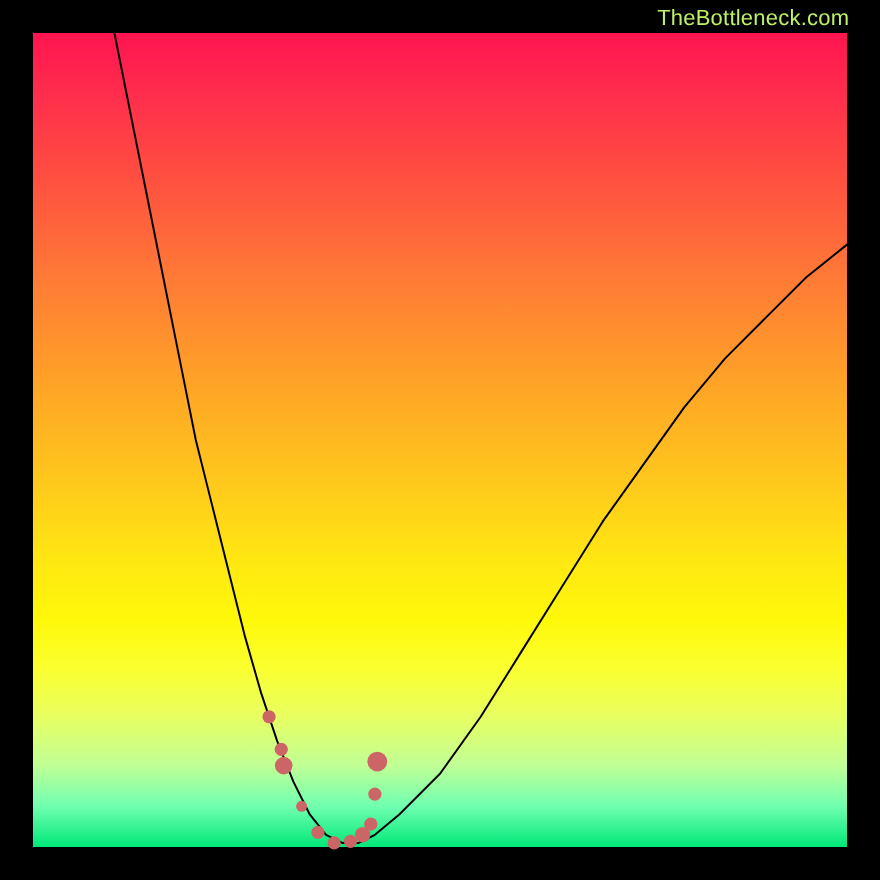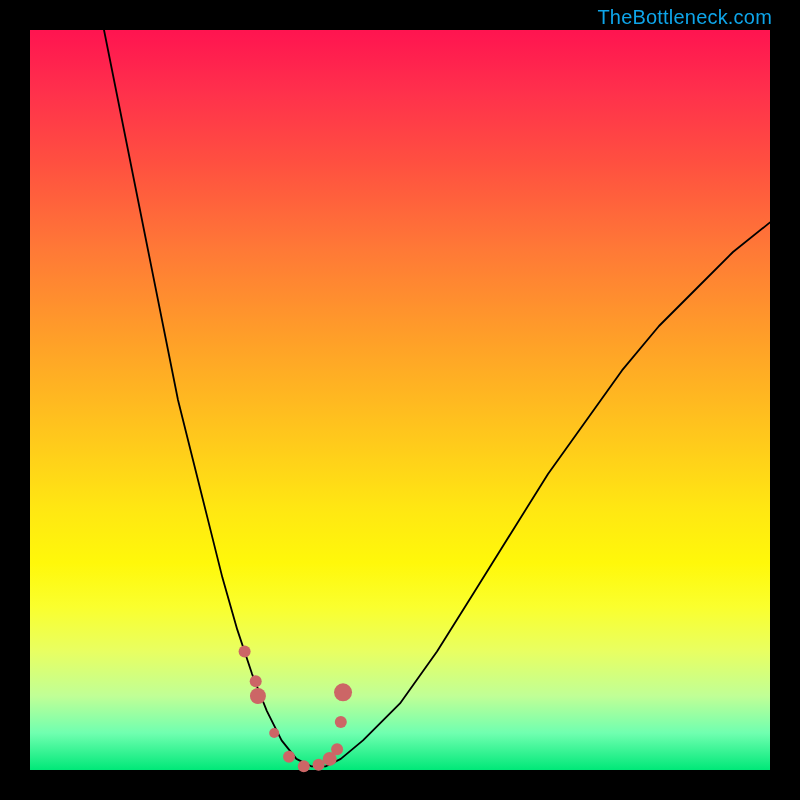--- a/index.html
+++ b/index.html
@@ -32,21 +32,21 @@
       #70ffb0 95%,
       #00e878 100%
     );
   }
   .attrib {
     position: absolute;
     top: 6px;
     right: 28px;
     font-size: 20px;
     font-weight: 500;
-    color: #0ea5e9;
+    color: #bef264;
     letter-spacing: 0.2px;
   }
   svg.plot {
     position: absolute;
     left: 0;
     top: 0;
     width: 740px;
     height: 740px;
     overflow: visible;
   }

